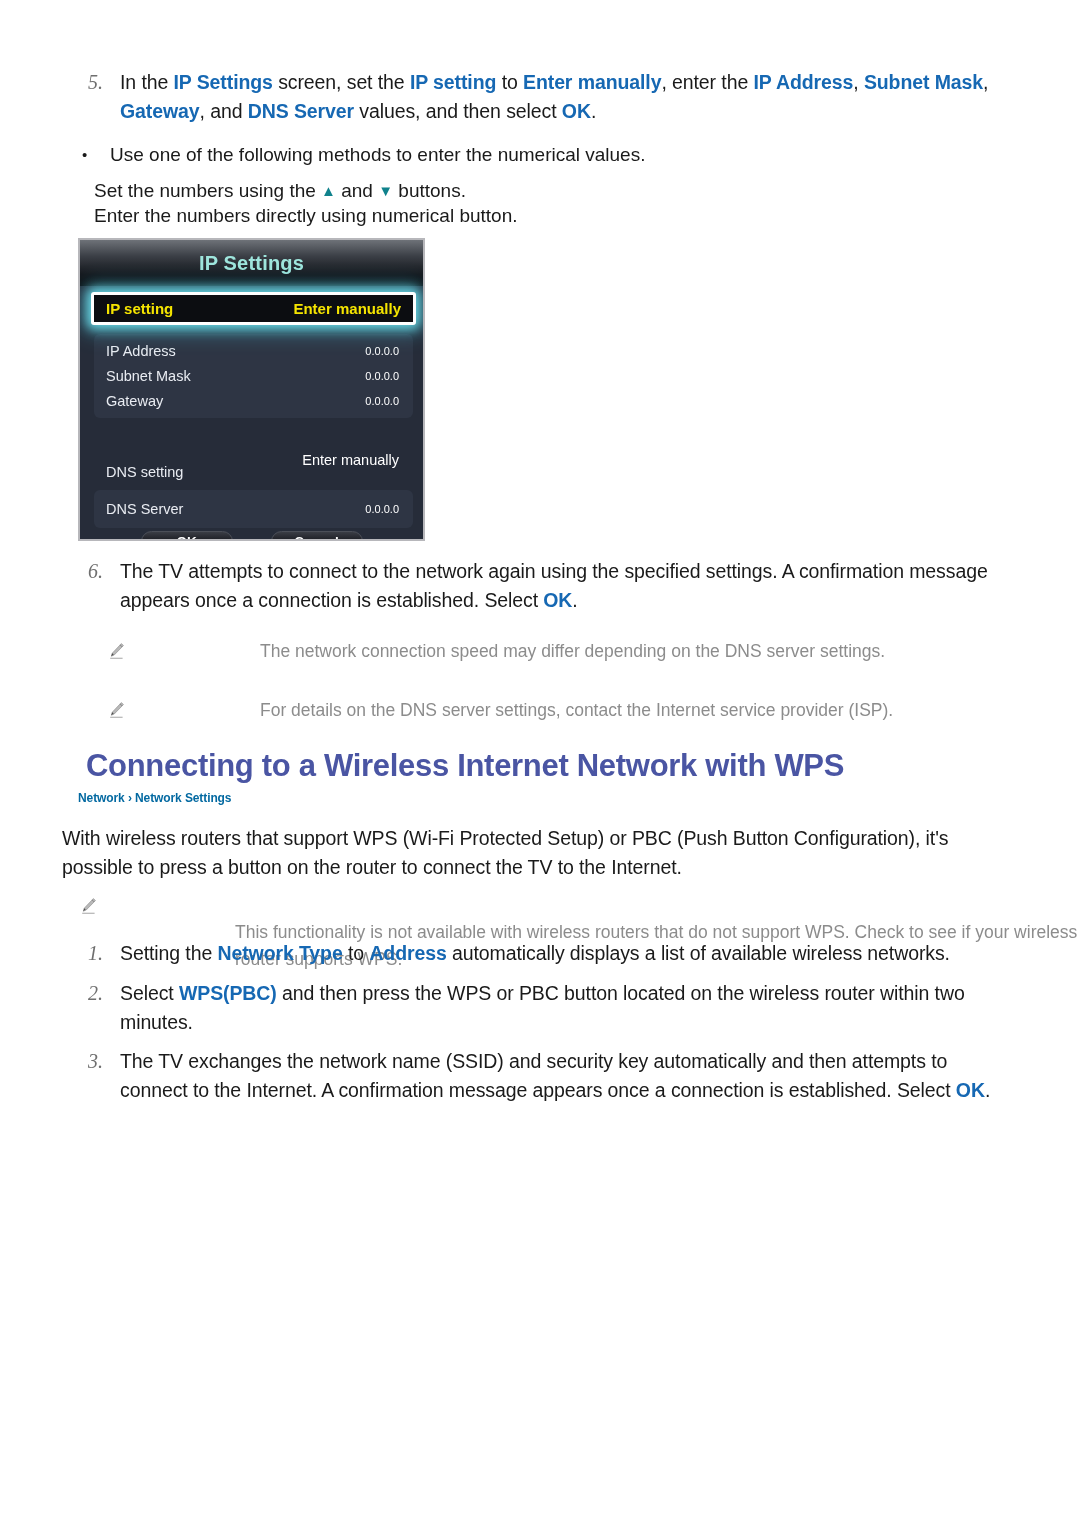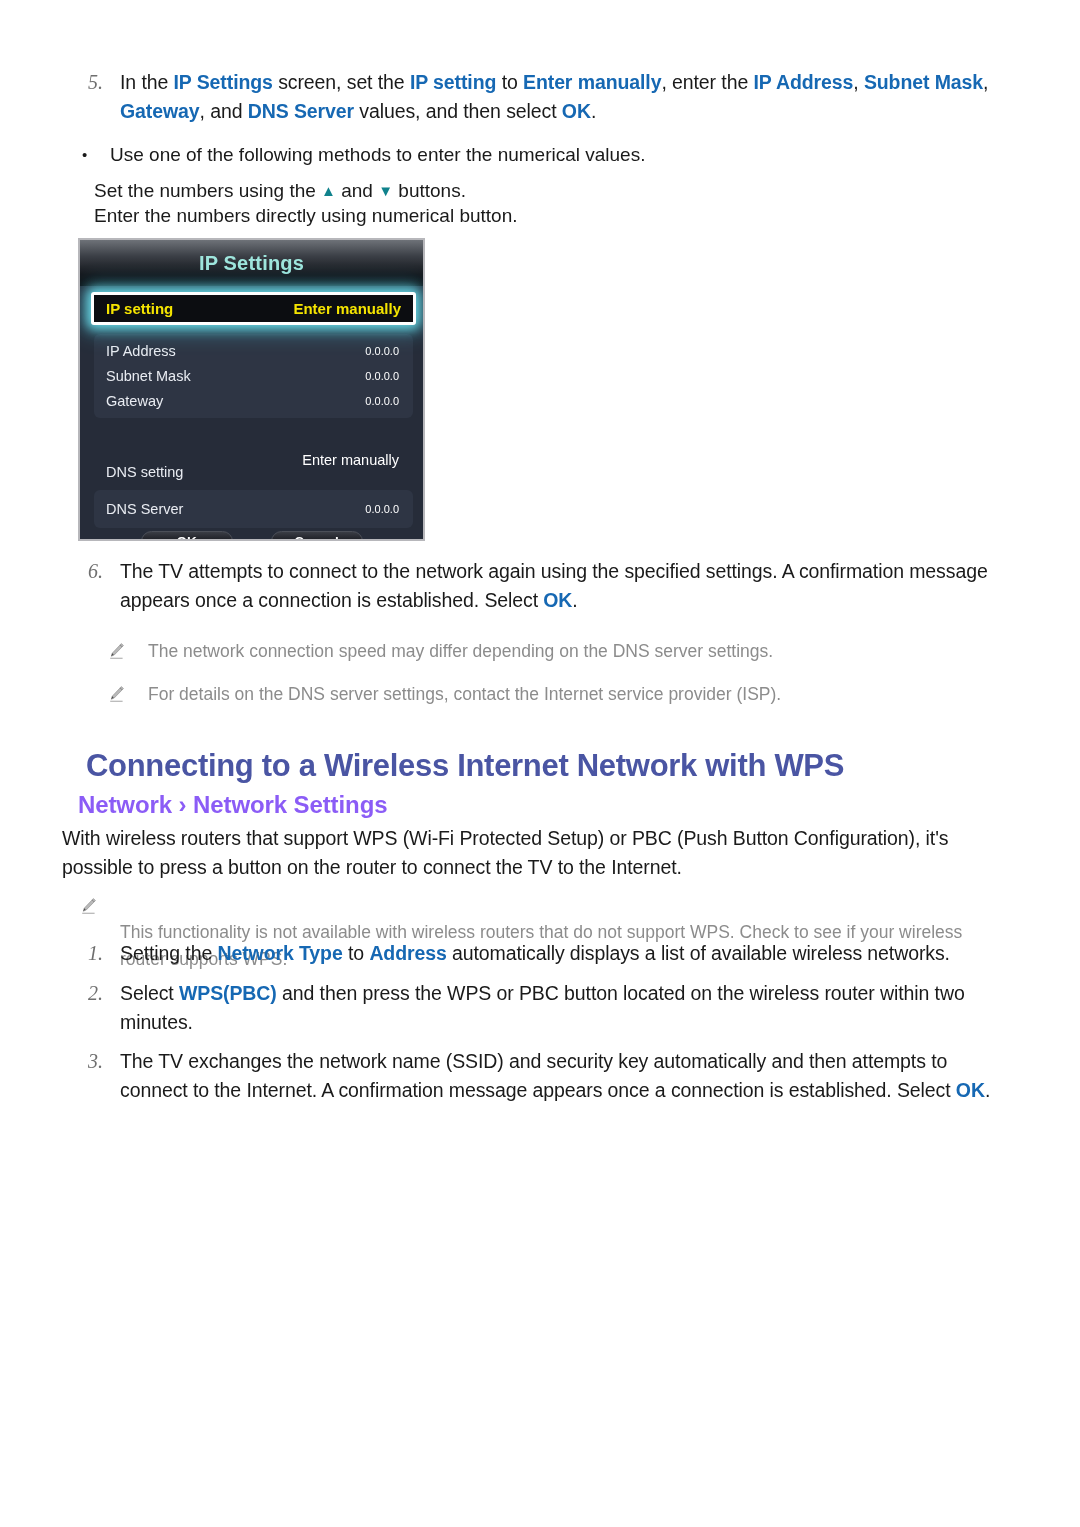--- a/index.html
+++ b/index.html
@@ -76,20 +76,21 @@
     font-size: 15px;
     vertical-align: 1px;
   }
 
   
   .note {
     display: flex;
     align-items: flex-start;
     margin-left: 108px;
     margin-top: 11px;
+    justify-content: space-between;
   }
   .note-icon {
     flex: 0 0 40px;
     padding-top: 4px;
   }
   .note-text {
     flex: 1 1 auto;
     font-size: 17.5px;
     line-height: 27px;
     color: #8c8c8c;
@@ -99,23 +100,23 @@
   
   h1.section-title {
     font-size: 31px;
     font-weight: bold;
     color: #4a55a3;
     margin: 8px;
     padding: 0;
     letter-spacing: -0.3px;
   }
   .breadcrumb {
-    font-size: 24px;
+    font-size: 12px;
     font-weight: bold;
-    color: #8b5cf6;
+    color: #0369a1;
     letter-spacing: -0.1px;
   }
   .para {
     font-size: 19.5px;
     line-height: 29px;
     color: #1a1a1a;
     letter-spacing: -0.1px;
   }
 
   
@@ -334,21 +335,21 @@
       <div class="note-icon">
         <svg class="pencil" width="17" height="18" viewBox="0 0 17 18" aria-hidden="true">
           <path d="M13.4 1.6 L15.4 3.6 L6.2 13.0 L3.3 14.2 L4.3 11.2 Z" fill="#b9b9b9" stroke="#9a9a9a" stroke-width="0.8"></path>
           <path d="M12.1 2.9 L14.1 4.9" stroke="#7d7d7d" stroke-width="0.9"></path>
           <path d="M3.3 14.2 L4.3 11.2 L5.7 12.6 Z" fill="#4d4d4d"></path>
           <path d="M2.2 16.3 L14.6 16.3" stroke="#b9b9b9" stroke-width="1.3"></path>
         </svg>
       </div>
       <div class="note-text">The network connection speed may differ depending on the DNS server settings.</div>
     </div>
-    <div class="note" style="margin-top:16px;">
+    <div class="note" style="margin-top:32px;">
       <div class="note-icon">
         <svg class="pencil" width="17" height="18" viewBox="0 0 17 18" aria-hidden="true">
           <path d="M13.4 1.6 L15.4 3.6 L6.2 13.0 L3.3 14.2 L4.3 11.2 Z" fill="#b9b9b9" stroke="#9a9a9a" stroke-width="0.8"></path>
           <path d="M12.1 2.9 L14.1 4.9" stroke="#7d7d7d" stroke-width="0.9"></path>
           <path d="M3.3 14.2 L4.3 11.2 L5.7 12.6 Z" fill="#4d4d4d"></path>
           <path d="M2.2 16.3 L14.6 16.3" stroke="#b9b9b9" stroke-width="1.3"></path>
         </svg>
       </div>
       <div class="note-text">For details on the DNS server settings, contact the Internet service provider (ISP).</div>
     </div>

